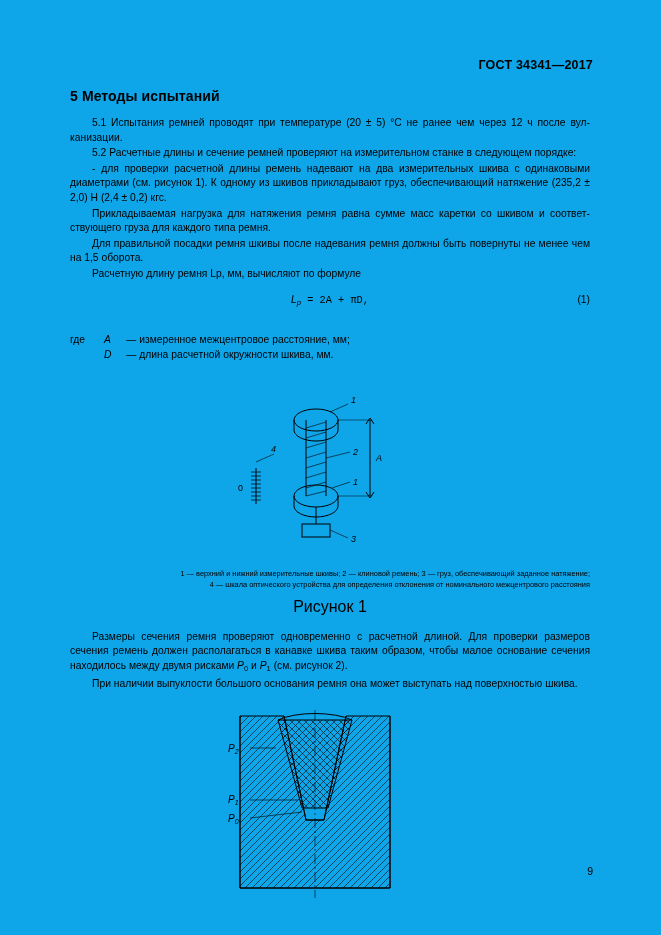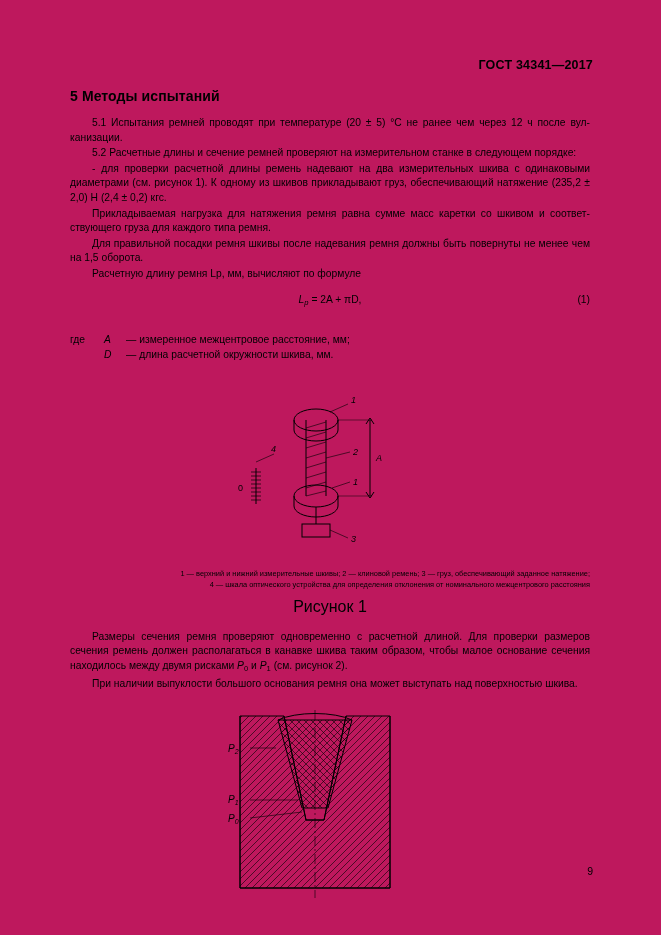--- a/index.html
+++ b/index.html
@@ -13,21 +13,21 @@
     position: relative;
     font-family: "Liberation Serif", serif;
     color: #000000;
     overflow: hidden;
   }
   .page {
     position: absolute;
     left: 0; top: 0;
     width: 661px;
     height: 935px;
-    background: #be185d;
+    background: #0ea5e9;
   }
   .header {
     position: absolute;
     right: 68px;
     top: 58px;
     font-family: "Liberation Sans", sans-serif;
     font-size: 12.5px;
     font-weight: bold;
     letter-spacing: 0.2px;
   }
@@ -64,20 +64,21 @@
   }
   .formula {
     position: absolute;
     left: 50%;
     transform: translateX(-50%);
     white-space: nowrap;
     font-style: italic;
   }
   .formula .up {
     font-style: normal;
+    font-family: Liberation Mono, monospace;
   }
   .formula-num {
     position: absolute;
     right: 0;
     top: 0;
   }
   .where-block {
     font-family: "Liberation Sans", sans-serif;
     font-size: 10.3px;
     line-height: 15px;

